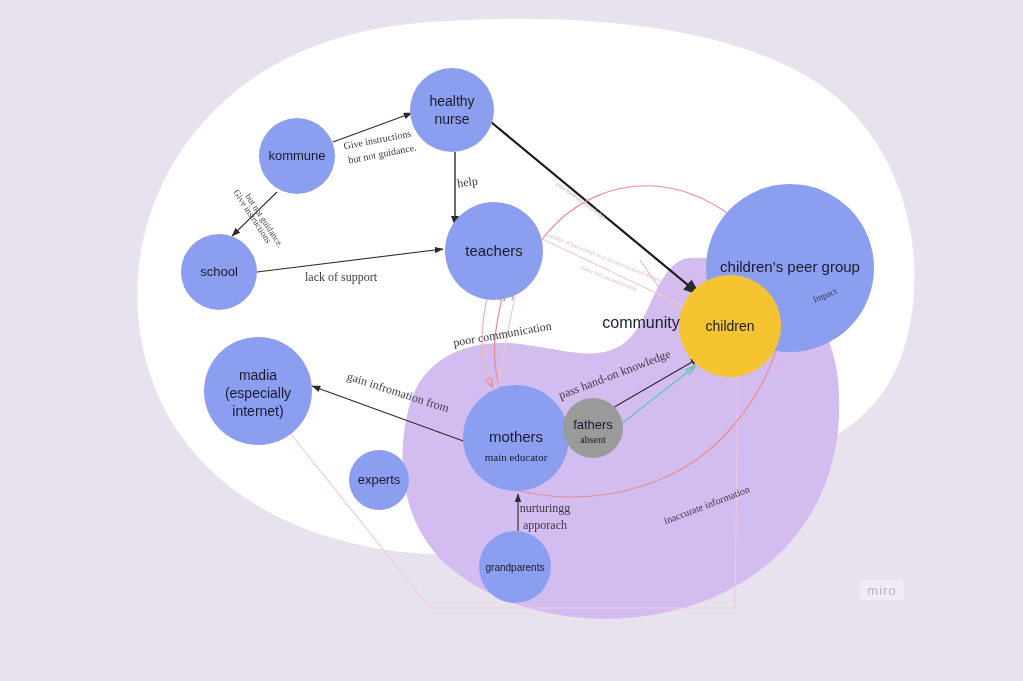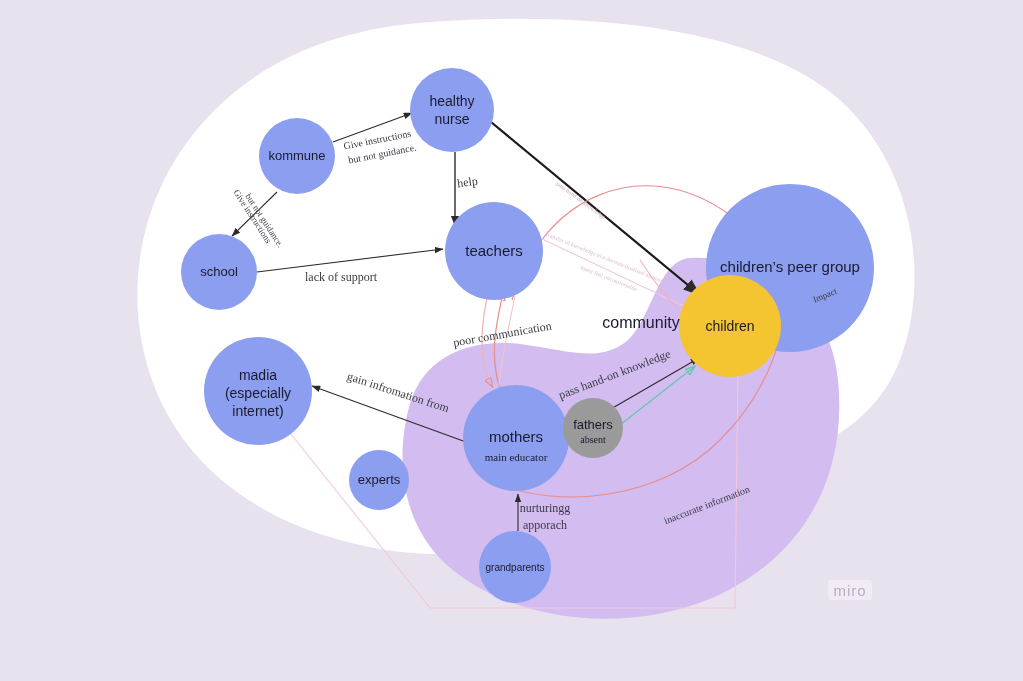--- a/index.html
+++ b/index.html
@@ -22,27 +22,27 @@
   }
   .serif{font-family:"Liberation Serif", serif;}
   .edge-label{
     font-family:"Liberation Serif", serif;
     fill:#3b3b45;
     text-anchor:middle;
   }
   .edge-label.pink{fill:#caa9bb;}
   .edge-label.faint{fill:#d9bccd;}
   .watermark{
-    position:absolute;left:828px;top:580px;
+    position:absolute;left:860px;top:580px;
     width:44px;height:20px;
     border-radius:3px;
     background:rgba(255,255,255,0.35);
     color:#b9aec6;
     font-family:"Liberation Sans", sans-serif;
-    font-size:15px;
+    font-size:13px;
     letter-spacing:1px;
     display:flex;align-items:center;justify-content:center;
   }
 </style>
 </head>
 <body>
 
 <div id="board">
 
 <svg viewBox="0 0 1023 681" xmlns="http://www.w3.org/2000/svg">

